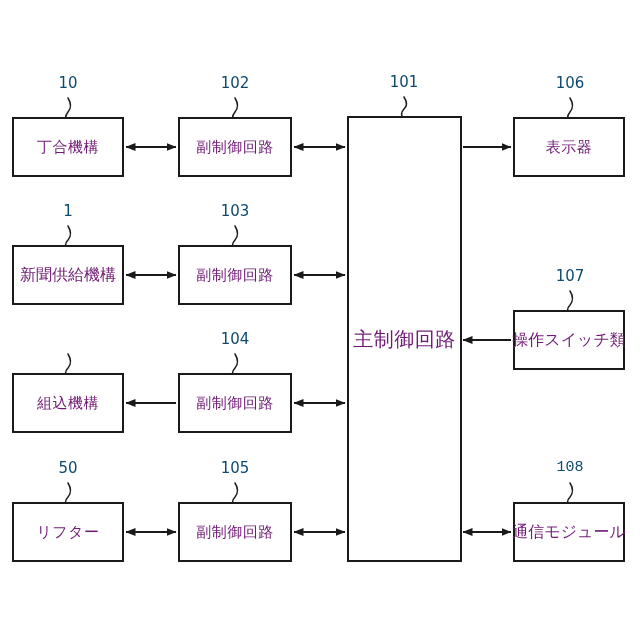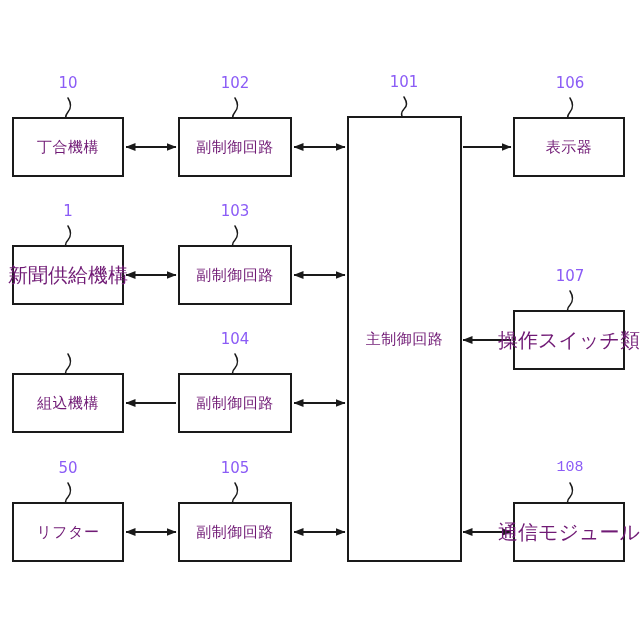--- a/index.html
+++ b/index.html
@@ -27,31 +27,31 @@
     color: #701a75;
     line-height: 1.1;
     text-align: center;
   }
   .node-label {
     font-size: 15px;
     letter-spacing: 0.5px;
     white-space: nowrap;
   }
   .node-label.small {
-    font-size: 20px;
+    font-size: 16px;
     letter-spacing: 0px;
   }
   .node-label.vert {
-    font-size: 15px;
+    font-size: 20px;
     letter-spacing: 0.5px;
   }
   .ref {
     position: absolute;
     font-size: 15px;
-    color: #8b5cf6;
+    color: #0c4a6e;
     text-align: center;
     white-space: nowrap;
   }
   .conn {
     position: absolute;
   }
   svg { display: block; overflow: visible; }
 </style>
 </head>
 <body>

